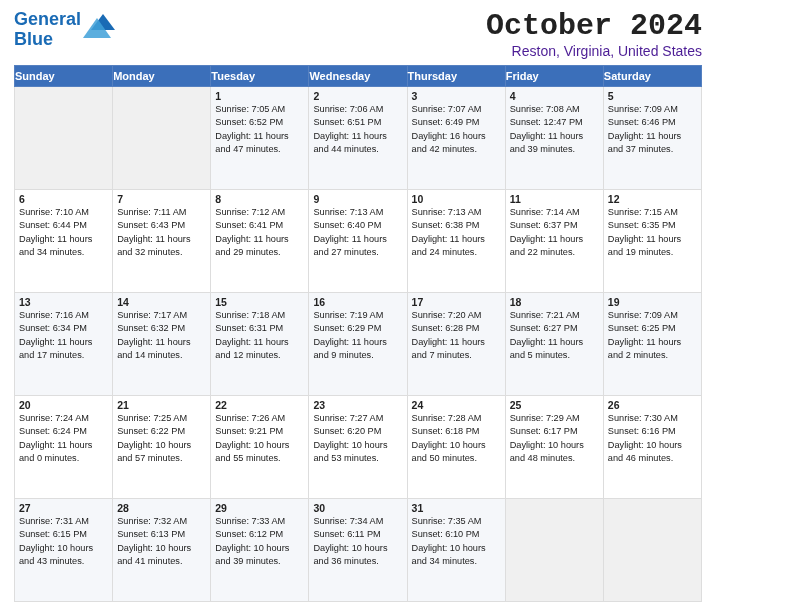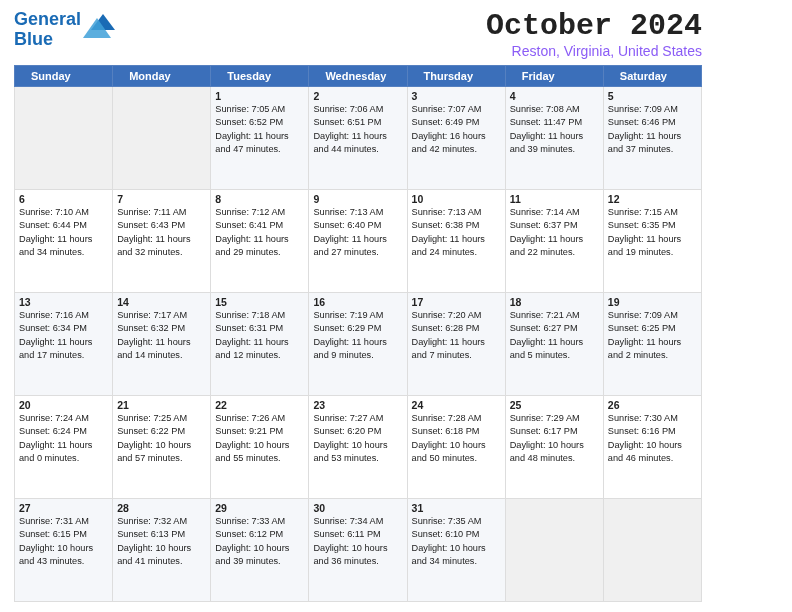--- a/index.html
+++ b/index.html
@@ -41,35 +41,35 @@
     .title-block h1 {
       font-size: 30px;
       font-weight: bold;
       color: #222;
       line-height: 1.1;
       font-family: Liberation Mono, monospace;
     }
     .title-block h2 {
       font-size: 14px;
       font-weight: normal;
-      color: #8b5cf6;
+      color: #4c1d95;
     }
     .calendar {
       flex: 1;
       border: 1px solid #ccc;
       border-collapse: collapse;
       width: 100%;
       table-layout: fixed;
     }
     .calendar th {
       background: #3b6fba;
       color: #fff;
       font-size: 11px;
       font-weight: bold;
-      padding: 4px 16px;
+      padding: 4px 0;
       text-align: left;
       border: 1px solid #5580c0;
     }
     .calendar td {
       vertical-align: top;
       font-size: 9.2px;
       color: #222;
       padding: 3px 4px;
       border: 1px solid #ddd;
       background: #fff;
@@ -139,21 +139,21 @@
           <td>
             <span class="day-num">2</span>
             <div class="day-info"><span>Sunrise: 7:06 AM</span><br><span>Sunset: 6:51 PM</span><br><span>Daylight: 11 hours and 44 minutes.</span></div>
           </td>
           <td>
             <span class="day-num">3</span>
             <div class="day-info"><span>Sunrise: 7:07 AM</span><br><span>Sunset: 6:49 PM</span><br><span>Daylight: 16 hours and 42 minutes.</span></div>
           </td>
           <td>
             <span class="day-num">4</span>
-            <div class="day-info"><span>Sunrise: 7:08 AM</span><br><span>Sunset: 11:47 PM</span><br><span>Daylight: 11 hours and 39 minutes.</span></div>
+            <div class="day-info"><span>Sunrise: 7:08 AM</span><br><span>Sunset: 12:47 PM</span><br><span>Daylight: 11 hours and 39 minutes.</span></div>
           </td>
           <td>
             <span class="day-num">5</span>
             <div class="day-info"><span>Sunrise: 7:09 AM</span><br><span>Sunset: 6:46 PM</span><br><span>Daylight: 11 hours and 37 minutes.</span></div>
           </td>
         </tr>
         <tr>
           <td>
             <span class="day-num">6</span>
             <div class="day-info"><span>Sunrise: 7:10 AM</span><br><span>Sunset: 6:44 PM</span><br><span>Daylight: 11 hours and 34 minutes.</span></div>

